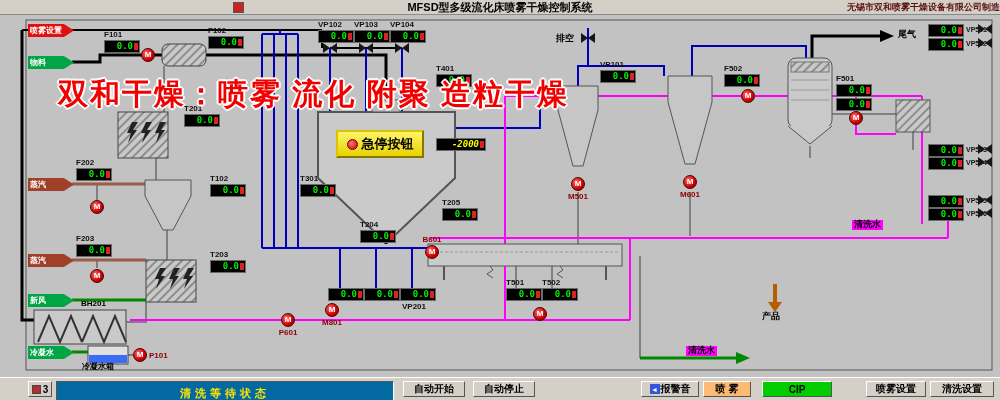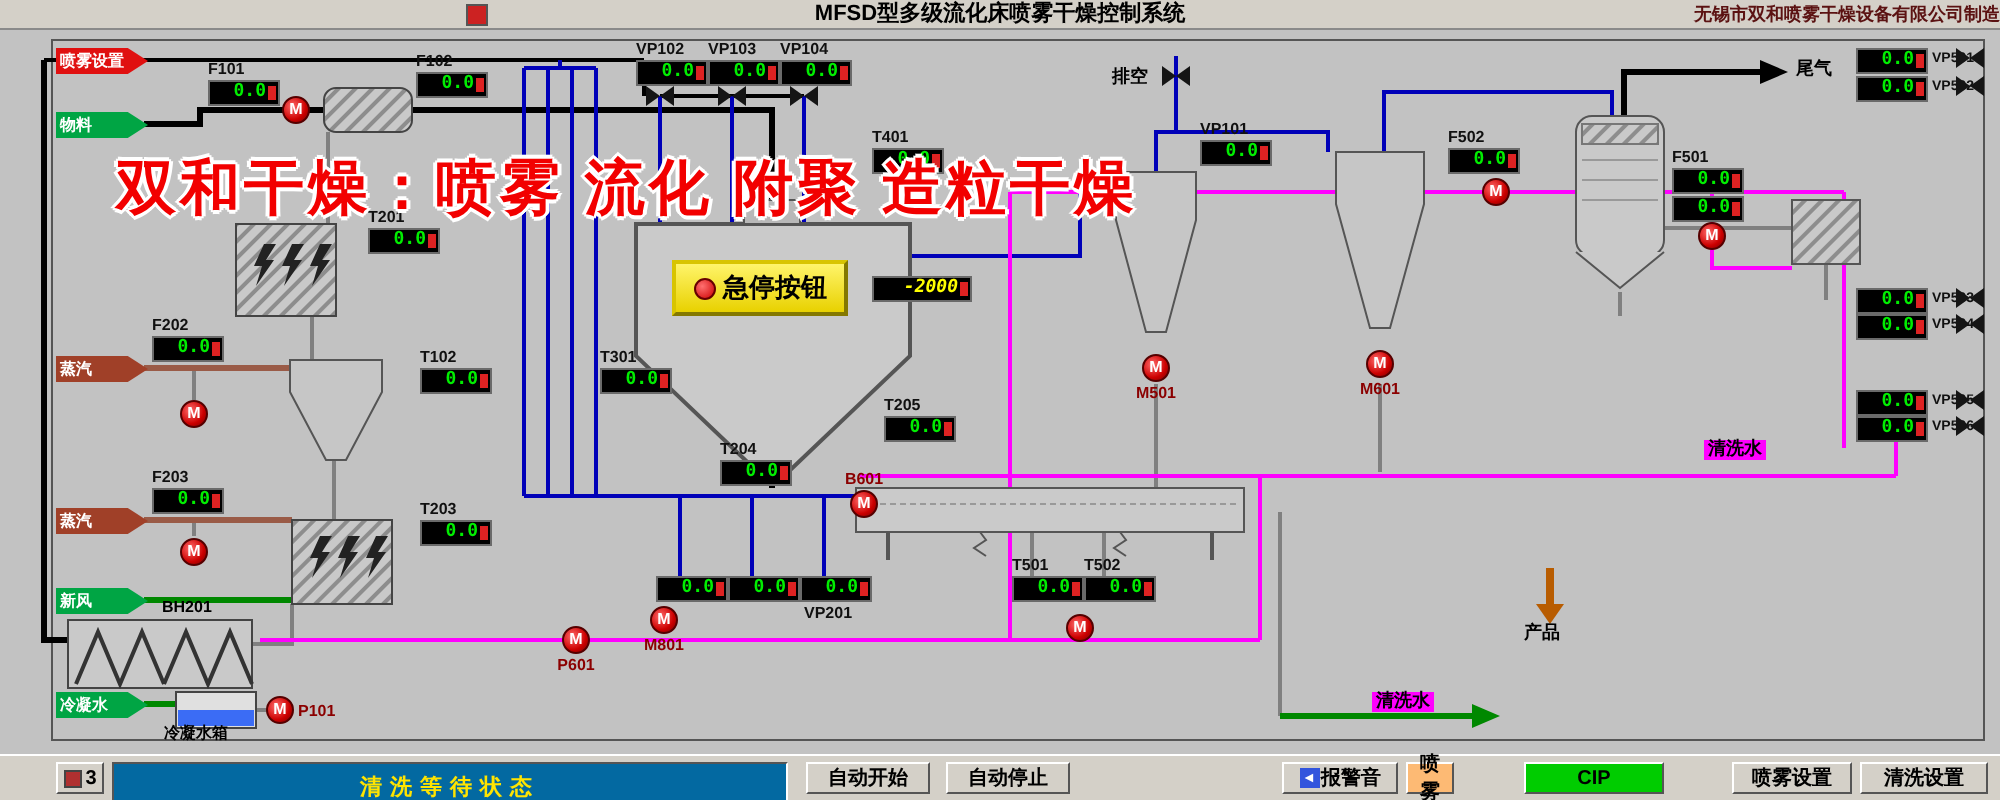--- a/index.html
+++ b/index.html
@@ -477,21 +477,21 @@
   <button class="tb-btn" style="left: 403px; width: 62px;">
         <span>自动开始</span>
       </button>
       <button class="tb-btn" style="left: 473px; width: 62px;">
         <span>自动停止</span>
       </button>
       <button class="tb-btn" style="left: 641px; width: 58px;">
         <span class="speaker">◄</span>
         <span>报警音</span>
       </button>
-      <button class="tb-btn" style="left: 703px; width: 24px; background: #fdba74;">
+      <button class="tb-btn" style="left: 703px; width: 48px; background: #fdba74;">
         <span>喷 雾</span>
       </button>
       <button class="tb-btn" style="left: 762px; width: 70px; background: rgb(0, 204, 0);">
         <span>CIP</span>
       </button>
       <button class="tb-btn" style="left: 866px; width: 60px;">
         <span>喷雾设置</span>
       </button>
       <button class="tb-btn" style="left: 930px; width: 64px;">
         <span>清洗设置</span>

